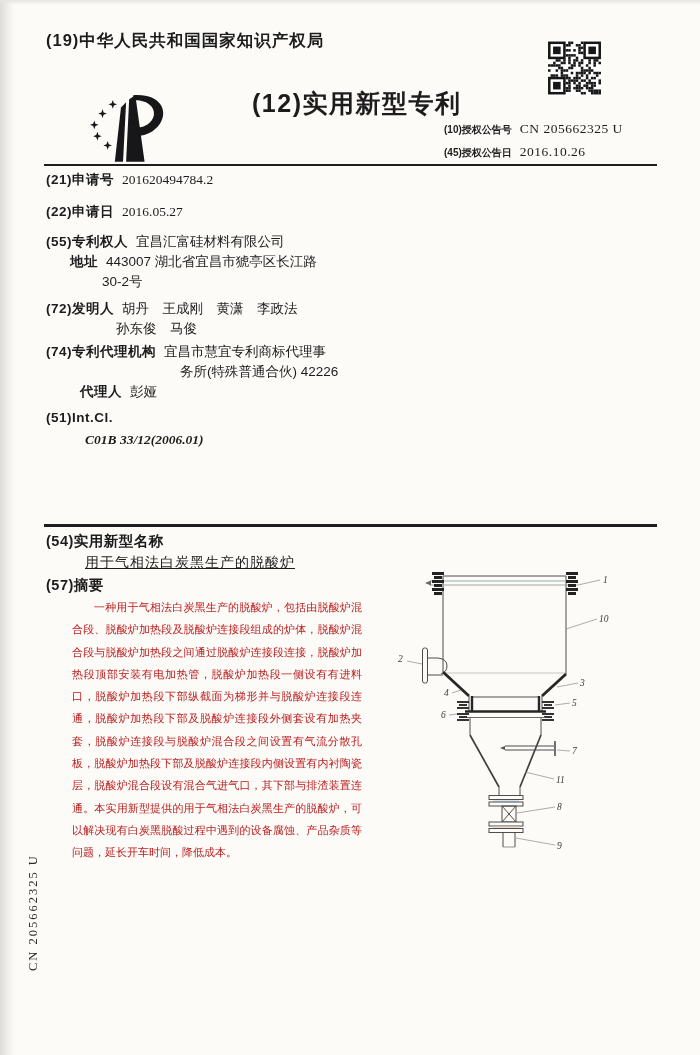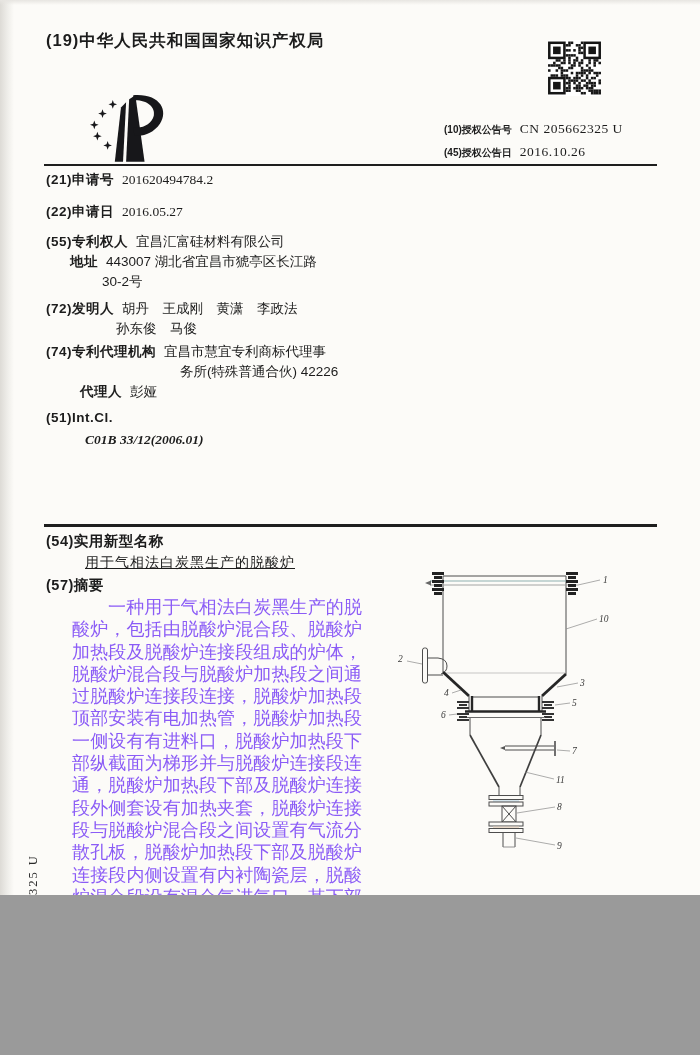--- a/index.html
+++ b/index.html
@@ -1,17 +1,17 @@
 <!DOCTYPE html>
 <html><head>
 <meta charset="utf-8">
 <style>
   html,body{margin:0;padding:0;background:#9a9a9a;}
   .page{
-    position:relative;width:700px;height:895px;margin:0 auto;
+    position:relative;width:700px;height:1055px;margin:0 auto;
     background:#fcfbf8;overflow:hidden;
     font-family:"Liberation Sans",sans-serif;color:#1c1c1c;
   }
   .edge-left{position:absolute;left:0;top:0;width:14px;height:100%;
     background:linear-gradient(90deg,#dddbd6,#efeeea 55%,rgba(255,255,255,0));}
   .edge-top{position:absolute;left:0;top:0;width:100%;height:5px;
     background:linear-gradient(180deg,#e7e5e1,rgba(255,255,255,0));}
   .abs{position:absolute;}
   .row{position:absolute;display:flex;gap:8px;align-items:baseline;white-space:nowrap;}
   .lbl{font-weight:700;font-size:13.5px;letter-spacing:.5px;}
@@ -19,22 +19,22 @@
   .ser{font-family:"Liberation Serif",serif;}
   .office{font-size:16.5px;font-weight:700;letter-spacing:1px;}
   .doctype{font-size:25px;font-weight:700;letter-spacing:1.5px;}
   .publ{font-size:10px;font-weight:700;}
   .pubv{font-size:13.5px;font-family:"Liberation Serif",serif;letter-spacing:.5px;}
   .rule{position:absolute;background:#1e1e1e;}
   .pages{font-size:13px;letter-spacing:.5px;}
   .sechead{font-size:14.5px;font-weight:700;letter-spacing:.5px;}
   .title{font-size:14px;letter-spacing:1px;text-decoration:underline;}
   .abstract{
-    width:290px;font-size:18px;line-height:22.3px;text-align:justify;
-    text-indent:2em;font-family:"Liberation Serif",serif;color:#8b5cf6;
+    width:290px;font-size:11px;line-height:22.3px;text-align:justify;
+    text-indent:2em;font-family:"Liberation Serif",serif;color:#b91c1c;
   }
   .intcl{font-family:"Liberation Serif",serif;font-weight:700;font-style:italic;font-size:13.5px;text-align:right;}
   .spine{
     writing-mode:vertical-rl;transform:rotate(180deg);
     font-family:"Liberation Serif",serif;font-size:12.5px;letter-spacing:2px;color:#2a2a2a;
   }
   .fig text.ref{font-family:"Liberation Serif",serif;font-style:italic;font-size:9.5px;fill:#3a3a3a;}
   .fig line.leader{stroke:#8a8a8a;stroke-width:.7;}
   .fig .thin{stroke:#4d4d4d;stroke-width:1;fill:none;}
   .fig .bold{stroke:#262626;stroke-width:2.8;fill:none;}
@@ -225,20 +225,21 @@
         </g>
       <g transform="translate(26,45)">
           <path d="M0,-4.2 L1.1,-1.1 L4.2,0 L1.1,1.1 L0,4.2 L-1.1,1.1 L-4.2,0 L-1.1,-1.1 Z"></path>
         </g>
       <g transform="translate(36,54)">
           <path d="M0,-4.2 L1.1,-1.1 L4.2,0 L1.1,1.1 L0,4.2 L-1.1,1.1 L-4.2,0 L-1.1,-1.1 Z"></path>
         </g>
     </g>
   </svg>
 
+  <div class="abs doctype" style="left:252px;top:87px">(12)实用新型专利</div>
 
   <div class="row" style="left:444px;top:121px">
     <span class="publ">(10)授权公告号</span>
     <span class="pubv">CN 205662325 U</span>
   </div>
   <div class="row" style="left:444px;top:144px">
     <span class="publ">(45)授权公告日</span>
     <span class="pubv">2016.10.26</span>
   </div>
 

